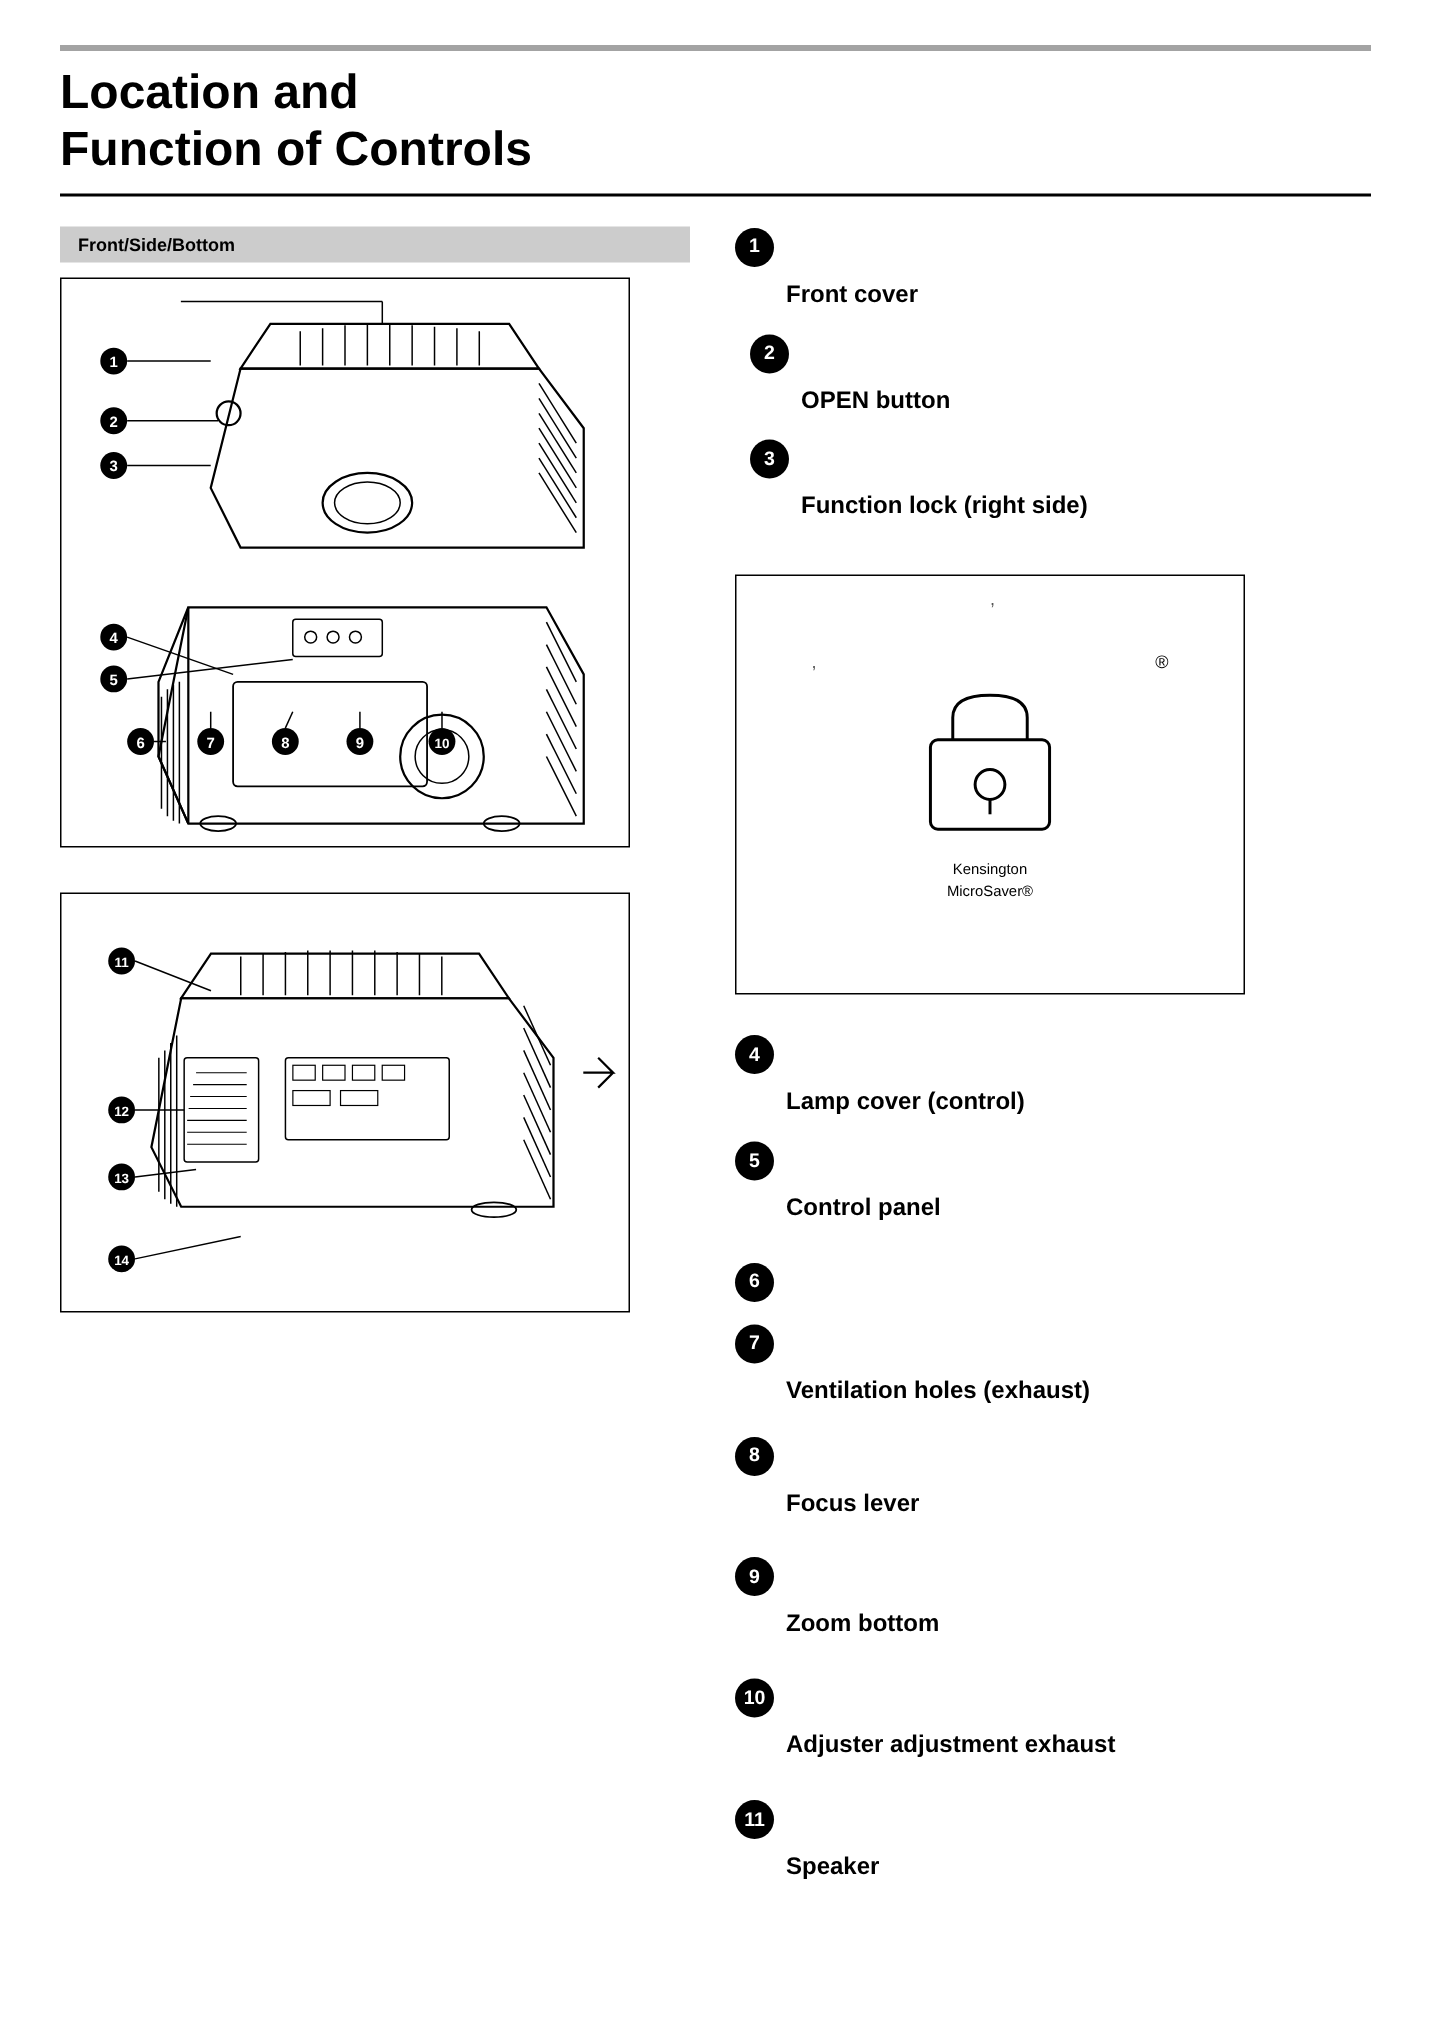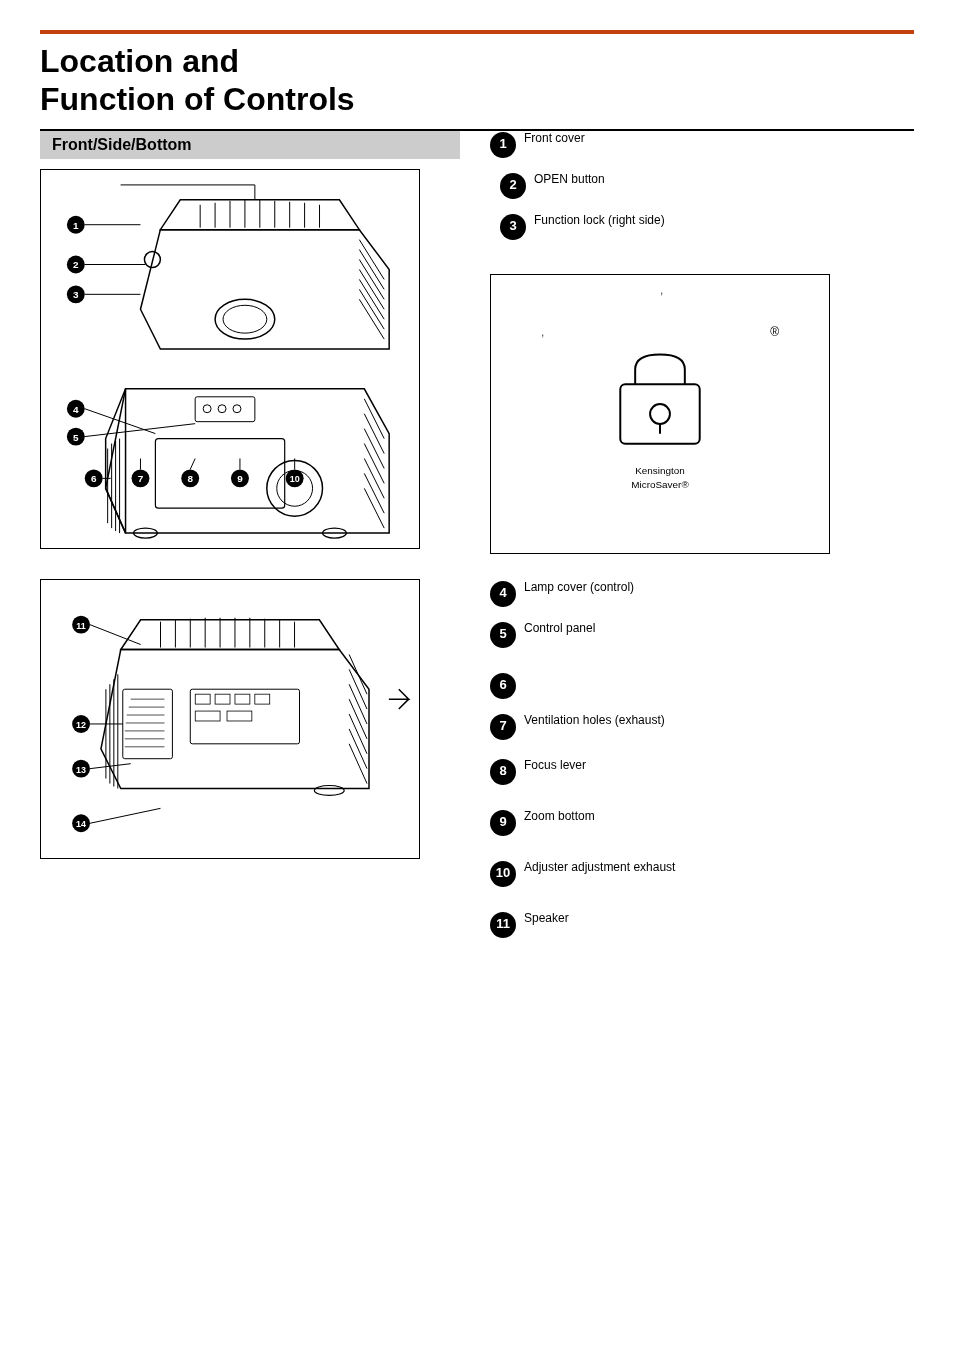--- a/index.html
+++ b/index.html
@@ -7,23 +7,24 @@
       font-family: Arial, Helvetica, sans-serif;
       background: #fff;
       width: 954px;
       min-height: 1352px;
       padding: 30px 40px;
       color: #000;
     }
 
     
     .title-section {
-      border-top: 4px solid #c2410c;
+      border-top: 4px solid #a3a3a3;
       border-bottom: 2px solid #000;
       padding: 8px 0 10px 0;
+      margin-bottom: 20px;
     }
     .title-section h1 {
       font-size: 32px;
       font-weight: 900;
       line-height: 1.2;
     }
 
     .main-layout {
       display: flex;
       gap: 30px;
@@ -35,21 +36,21 @@
     }
 
     .right-col {
       flex: 1;
     }
 
     
     .section-header {
       background: #ccc;
       padding: 5px 12px;
-      font-size: 16px;
+      font-size: 12px;
       font-weight: bold;
       margin-bottom: 10px;
     }
 
     
     .diagram-box {
       border: 1.5px solid #000;
       width: 380px;
       height: 380px;
       position: relative;
@@ -92,22 +93,23 @@
       color: #fff;
       border-radius: 50%;
       font-size: 13px;
       font-weight: bold;
       flex-shrink: 0;
       margin-right: 8px;
       margin-top: 1px;
     }
 
     .item-text {
-      font-size: 12px;
-      font-weight: normal;
+      font-size: 16px;
+      font-weight: bold;
+      margin-top: 36px;
     }
 
     
     .security-image {
       border: 1.5px solid #000;
       width: 340px;
       height: 280px;
       position: relative;
       margin: 8px 0 16px 0;
       background: #fff;

